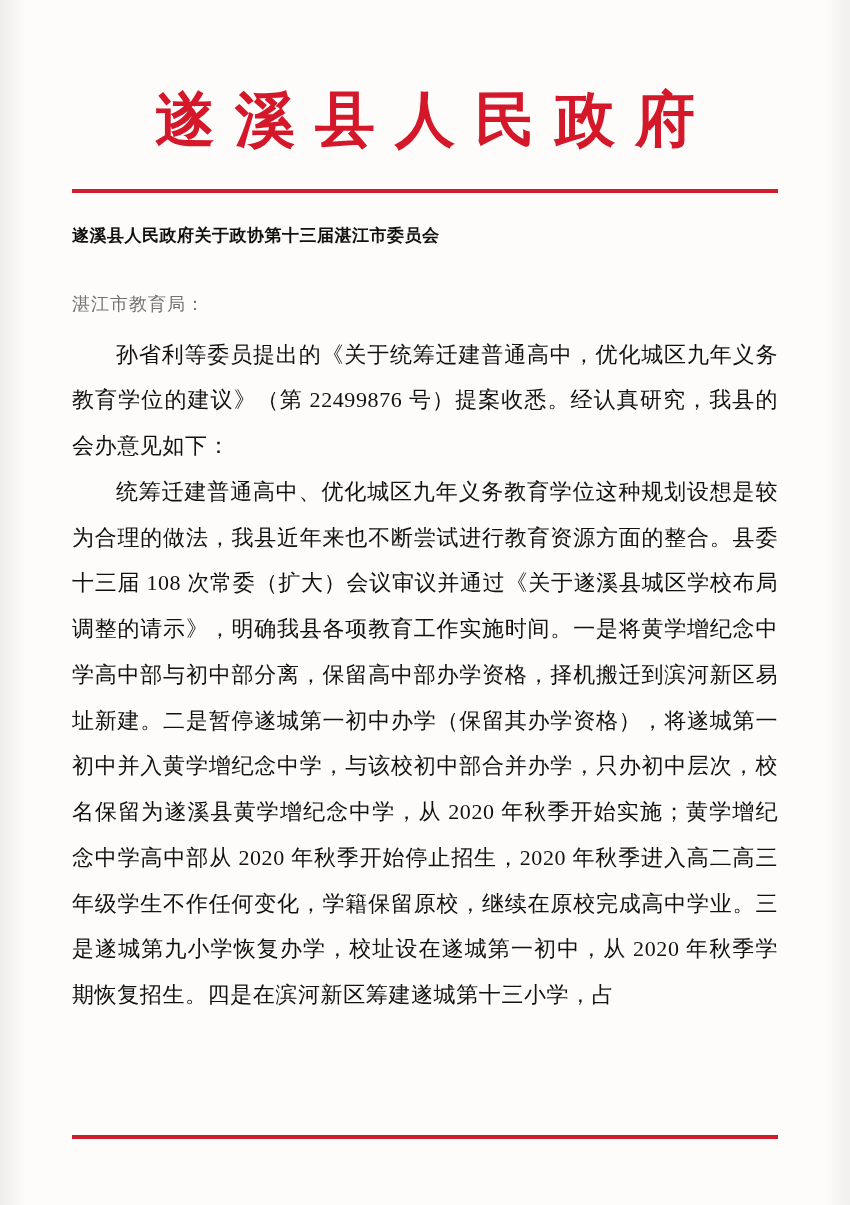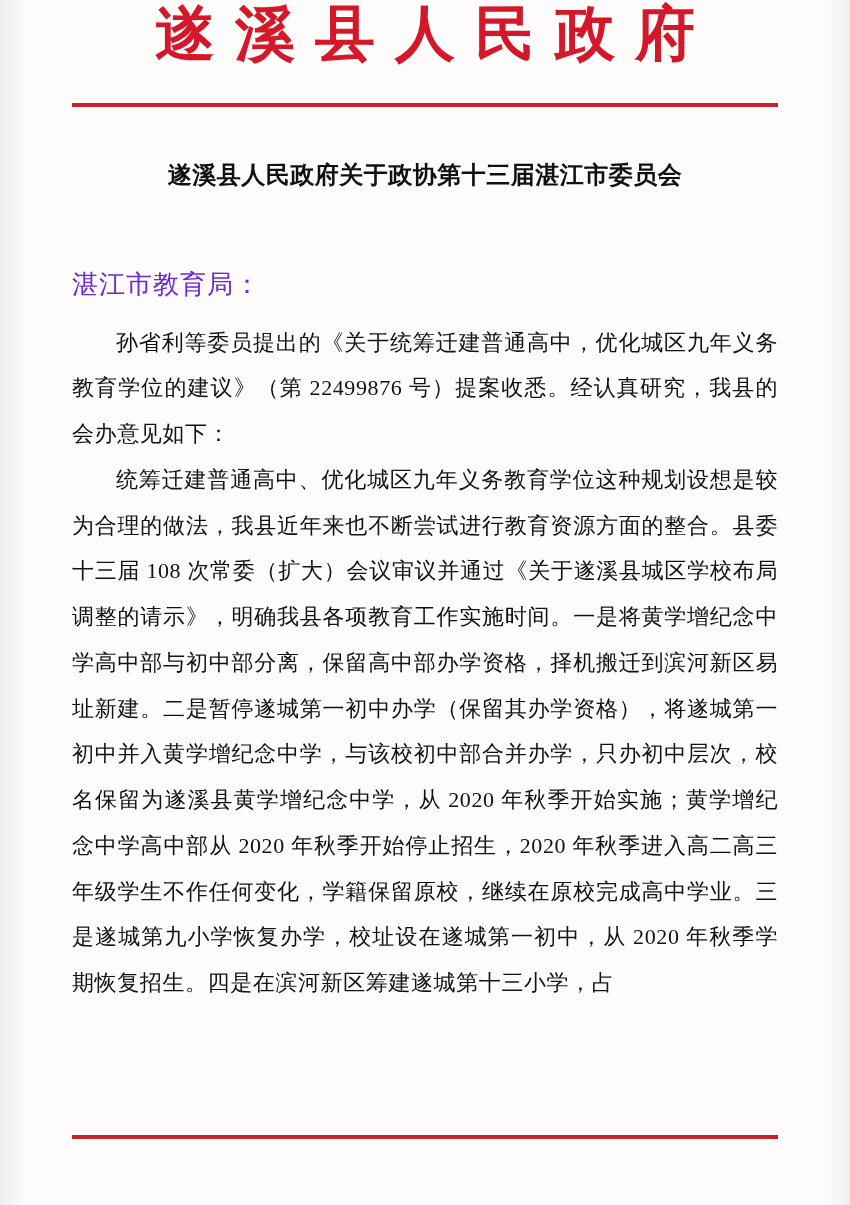--- a/index.html
+++ b/index.html
@@ -34,57 +34,57 @@
     content: "";
     position: absolute;
     right: 0; top: 0; bottom: 0;
     width: 26px;
     background: linear-gradient(to left, rgba(0,0,0,0.05), rgba(0,0,0,0));
     pointer-events: none;
   }
 
   .letterhead {
     text-align: center;
+    padding-top: 86px;
   }
   .letterhead-title {
     color: #d4182a;
     font-family: "Liberation Serif", "DejaVu Serif", serif;
     font-weight: bold;
     font-size: 60px;
     letter-spacing: 20px;
     text-indent: 20px;
     line-height: 1.15;
     white-space: nowrap;
   }
 
   .red-rule-top {
     margin-top: 34px;
     height: 4px;
     background: #cf1f2d;
   }
 
   .doc-title {
-    margin-top: 50px;
-    text-align: center;
+    margin-top: 30px;
     font-weight: bold;
-    font-size: 24px;
+    font-size: 17px;
     line-height: 1.55;
     color: #101010;
     letter-spacing: 0.5px;
   }
   .doc-title .line {
     display: block;
     white-space: nowrap;
   }
 
   .recipient {
-    margin-top: 66px;
-    font-size: 26px;
+    margin-top: 38px;
+    font-size: 18px;
     line-height: 1.9;
-    color: #6d28d9;
+    color: #737373;
     letter-spacing: 1px;
   }
 
   .body-text {
     margin-top: 10px;
     font-size: 22px;
     line-height: 2.08;
     color: #111;
     letter-spacing: 0.6px;
     text-align: justify;

